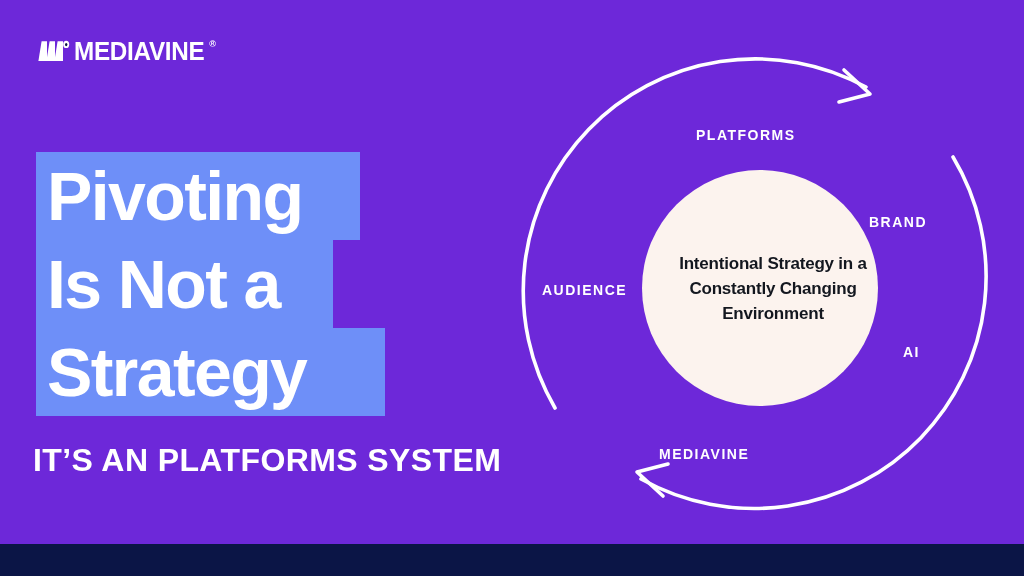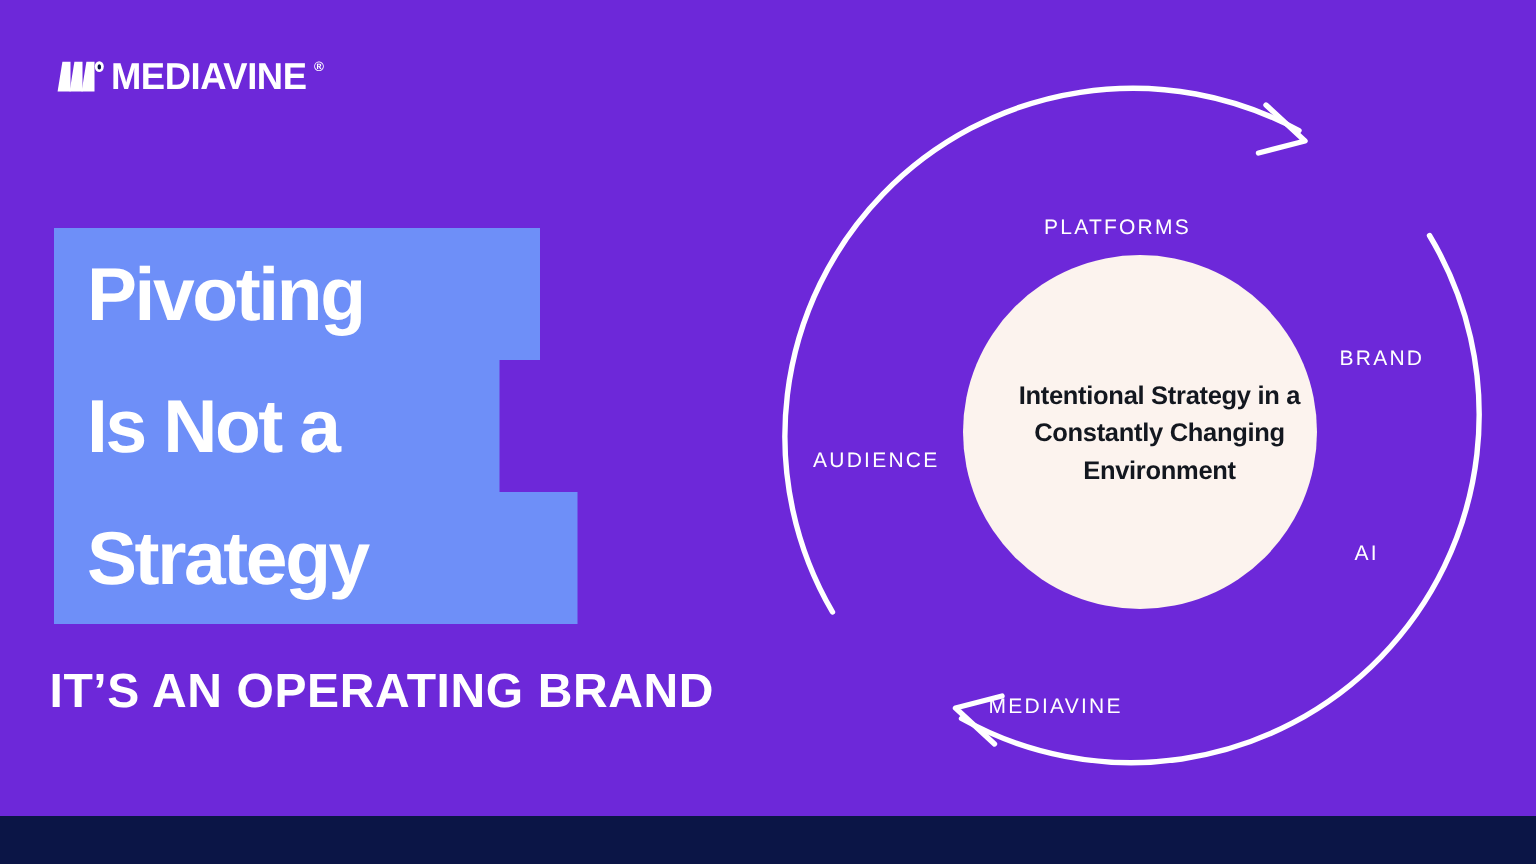--- a/index.html
+++ b/index.html
@@ -54,25 +54,25 @@
     position: absolute;
     left: 36px;
     top: 152px;
     display: flex;
     flex-direction: column;
     align-items: flex-start;
   }
   .hl-line {
     background: #6e8ff8;
     color: #ffffff;
-    font-size: 50px;
+    font-size: 68px;
     font-weight: 700;
     line-height: 88px;
     letter-spacing: -1.6px;
-    padding: 0 24px 0 22px;
+    padding: 0 24px 0 11px;
     white-space: nowrap;
     box-sizing: border-box;
     display: block;
   }
   .hl-1 { width: 324px; }
   .hl-2 { width: 297px; }
   .hl-3 { width: 349px; }
 
   
   #subhead {
@@ -116,28 +116,27 @@
     line-height: 25px;
     text-align: center;
     letter-spacing: -0.2px;
     width: 210px;
   }
 
   .orbit-label {
     position: absolute;
     color: #ffffff;
     font-size: 14px;
-    font-weight: 400;
+    font-weight: 700;
     letter-spacing: 1.5px;
     white-space: nowrap;
     line-height: 18px;
-    margin-top: 16px;
   }
   #label-platforms  { left: 196px; top: 91px; }
-  #label-brand      { left: 393px; top: 178px; }
+  #label-brand      { left: 369px; top: 178px; }
   #label-ai         { left: 403px; top: 308px; }
   #label-engagement { left: 159px; top: 410px; }
   #label-audience   { left: 42px;  top: 246px; }
 </style>
 </head>
 <body>
 
 <div id="slide">
 
   <div id="logo">
@@ -151,21 +150,21 @@
     <span id="logo-wordmark">MEDIAVINE</span>
     <span id="logo-reg">®</span>
   </div>
 
   <div id="headline">
     <span class="hl-line hl-1">Pivoting</span>
     <span class="hl-line hl-2">Is Not a</span>
     <span class="hl-line hl-3">Strategy</span>
   </div>
 
-  <div id="subhead">IT’S AN OPERATING BRAND</div>
+  <div id="subhead">IT’S AN PLATFORMS SYSTEM</div>
 
   <div id="diagram">
 
     <svg width="510" height="510" viewBox="0 0 510 510">
 
       <g>
         <path d="M 55 373
                  A 232 232 0 0 1 366 52" fill="none" stroke="#ffffff" stroke-width="3.6" stroke-linecap="round"></path>
         <path d="M 344 35 L 370 59 L 339 67" fill="none" stroke="#ffffff" stroke-width="3.6" stroke-linecap="round" stroke-linejoin="round"></path>
       </g>

